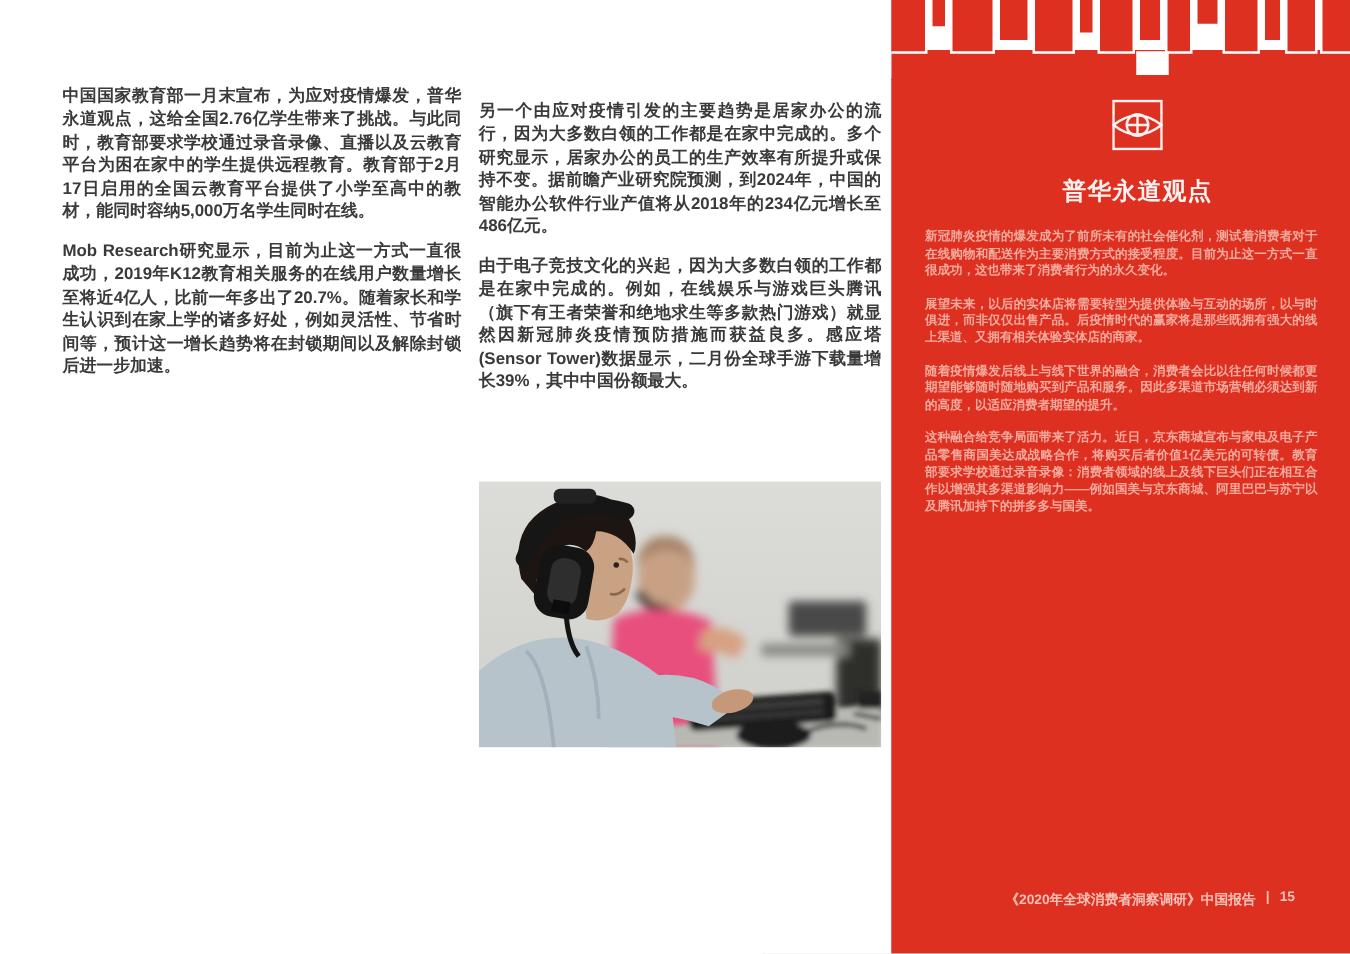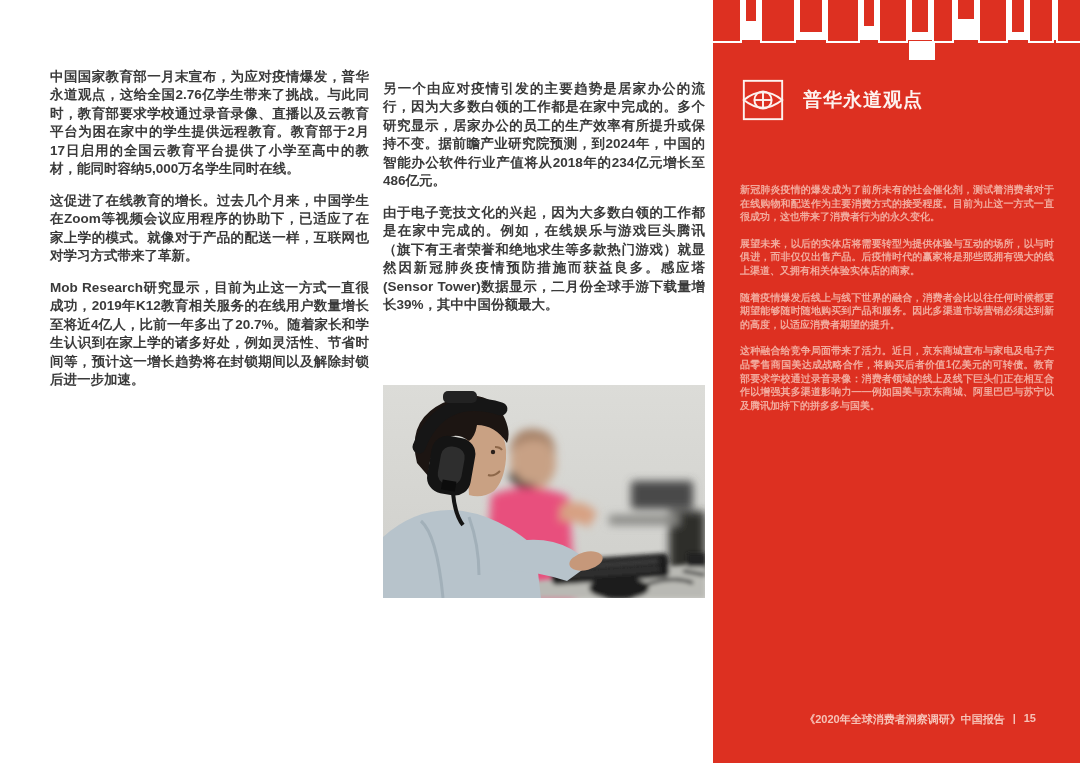--- a/index.html
+++ b/index.html
@@ -42,20 +42,21 @@
   .sidebar-main {
     position: absolute;
     left: 0; top: 63px; right: 0; bottom: 0;
     background: #dd3021;
   }
   .sidebar-header {
     display: flex;
     align-items: center;
     gap: 17px;
     margin: 14px 0 0 27px;
+    flex-direction: column;
   }
   .eye-box { width: 46px; height: 46px; flex: 0 0 auto; }
   .sidebar-heading {
     color: #fdf2ef;
     font-size: 19px;
     font-weight: 700;
     letter-spacing: 1px;
   }
   .sidebar-body {
     position: absolute;
@@ -79,21 +80,20 @@
     white-space: nowrap;
   }
 </style>
 </head>
 <body>
 
 <div class="page">
 
   <div class="col col1">
     <p>中国国家教育部一月末宣布，为应对疫情爆发，普华永道观点，这给全国2.76亿学生带来了挑战。与此同时，教育部要求学校通过录音录像、直播以及云教育平台为困在家中的学生提供远程教育。教育部于2月17日启用的全国云教育平台提供了小学至高中的教材，能同时容纳5,000万名学生同时在线。</p>
-    <p>这促进了在线教育的增长。过去几个月来，中国学生在Zoom等视频会议应用程序的协助下，已适应了在家上学的模式。就像对于产品的配送一样，互联网也对学习方式带来了革新。</p>
     <p>Mob Research研究显示，目前为止这一方式一直很成功，2019年K12教育相关服务的在线用户数量增长至将近4亿人，比前一年多出了20.7%。随着家长和学生认识到在家上学的诸多好处，例如灵活性、节省时间等，预计这一增长趋势将在封锁期间以及解除封锁后进一步加速。</p>
   </div>
 
   <div class="col col2">
     <p>另一个由应对疫情引发的主要趋势是居家办公的流行，因为大多数白领的工作都是在家中完成的。多个研究显示，居家办公的员工的生产效率有所提升或保持不变。据前瞻产业研究院预测，到2024年，中国的智能办公软件行业产值将从2018年的234亿元增长至486亿元。</p>
     <p>由于电子竞技文化的兴起，因为大多数白领的工作都是在家中完成的。例如，在线娱乐与游戏巨头腾讯（旗下有王者荣誉和绝地求生等多款热门游戏）就显然因新冠肺炎疫情预防措施而获益良多。感应塔(Sensor Tower)数据显示，二月份全球手游下载量增长39%，其中中国份额最大。</p>
   </div>
 
   <div class="photo">
     <svg width="322" height="213" viewBox="0 0 322 213" xmlns="http://www.w3.org/2000/svg">

